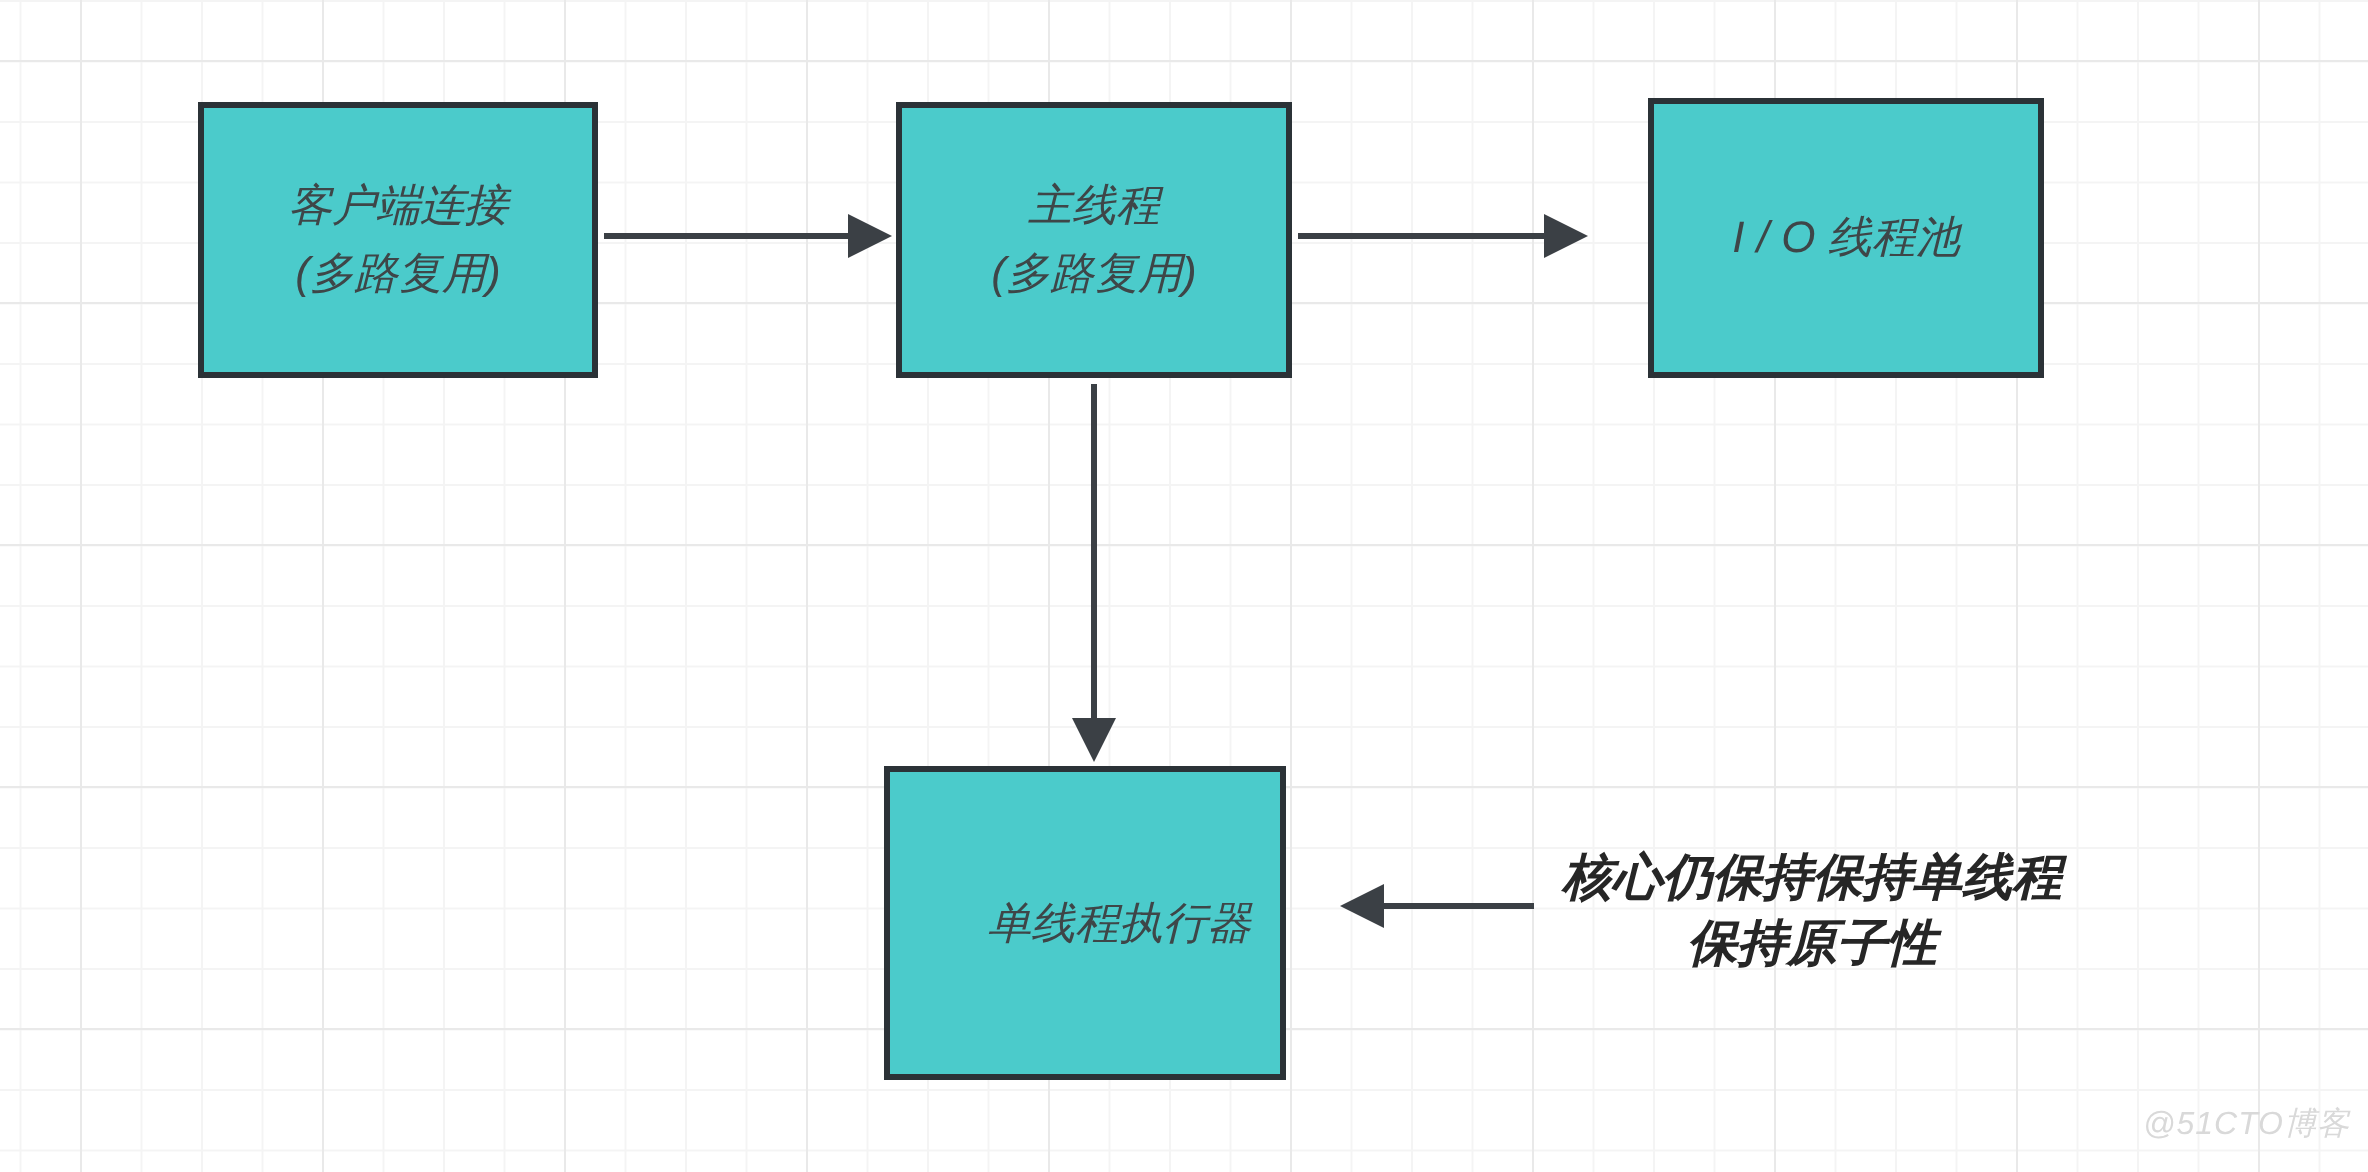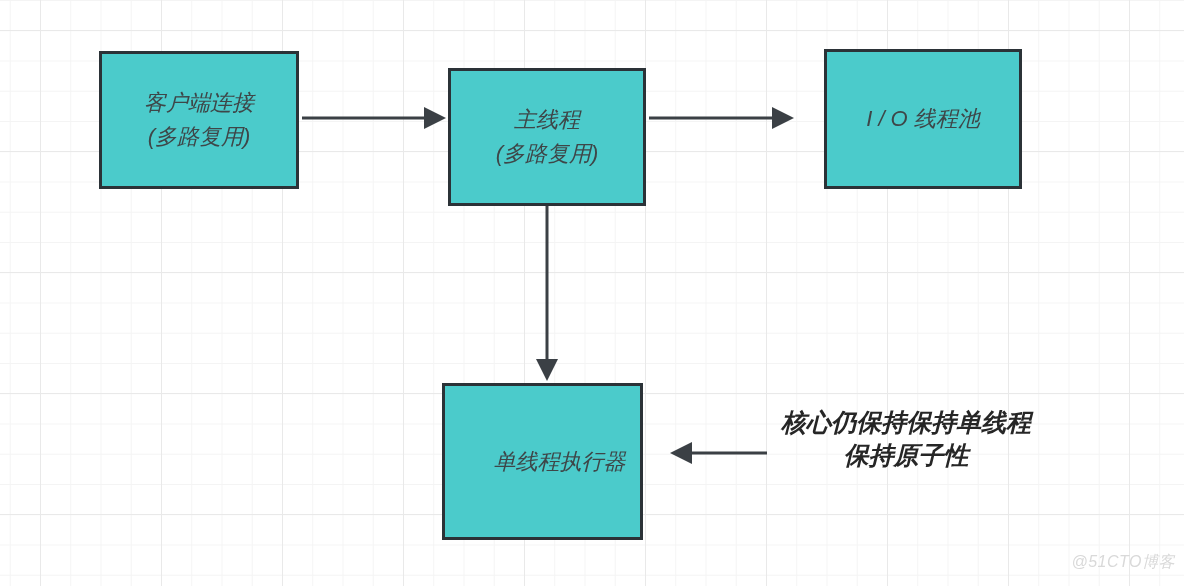--- a/index.html
+++ b/index.html
@@ -29,37 +29,37 @@
     display: flex;
     flex-direction: column;
     align-items: center;
     justify-content: center;
     text-align: center;
     color: #3e4648;
     font-size: 22px;
     line-height: 34px;
   }
   .node-client   { left: 99px;  top: 51px;  width: 200px; height: 138px; }
-  .node-main     { left: 448px; top: 68px;  width: 198px; height: 138px; }
+  .node-main     { left: 448px; top: 51px;  width: 198px; height: 138px; }
   .node-io       { left: 796px; top: 49px;  width: 198px; height: 140px; margin-left: 28px; }
   .node-executor { left: 442px; top: 383px; width: 201px; height: 157px; padding-left: 34px; }
 
   svg.edges {
     position: absolute;
     left: 0; top: 0;
     width: 1184px; height: 586px;
     pointer-events: none;
   }
   svg.edges line { stroke: #3b4045; stroke-width: 3; }
   svg.edges polygon { fill: #3b4045; }
 
   .annotation {
     position: absolute;
     left: 765px;
-    top: 406px;
+    top: 423px;
     width: 282px;
     text-align: center;
     font-size: 25px;
     font-weight: bold;
     line-height: 33px;
     color: #262626;
   }
 
   .watermark {
     position: absolute;

